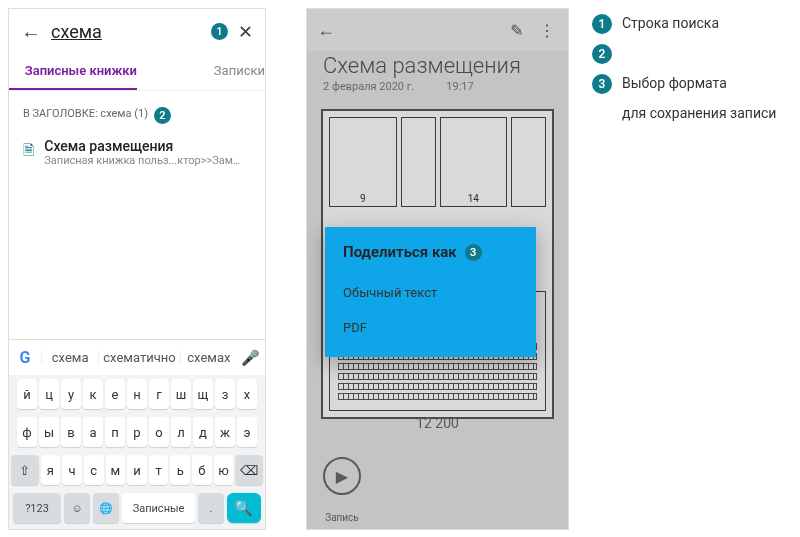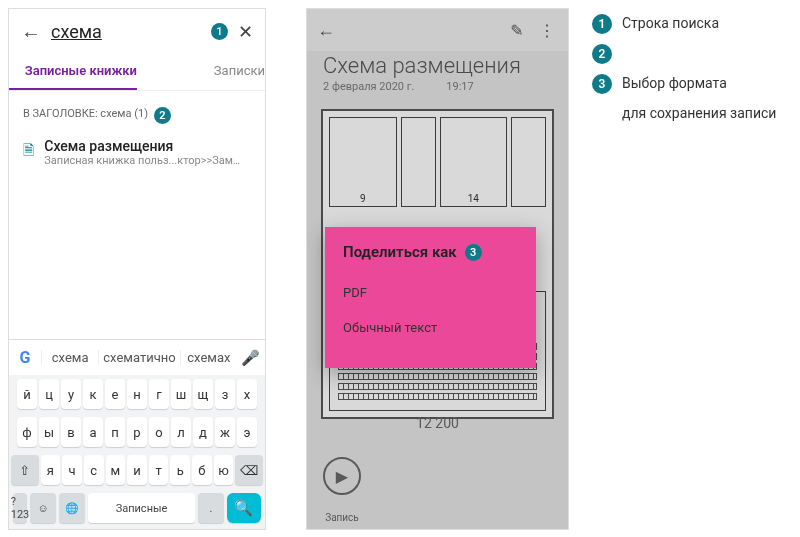--- a/index.html
+++ b/index.html
@@ -52,21 +52,21 @@
   .floorplan { margin: 6px 14px; border: 2px solid #555; height: 310px; background: #f7f7f7; position: relative; }
   .fp-top { position: absolute; top: 6px; left: 6px; right: 6px; height: 90px; display: flex; gap: 4px; }
   .fp-room { border: 1.5px solid #444; flex: 1; position: relative; }
   .fp-room .num { position: absolute; bottom: 2px; left: 50%; transform: translateX(-50%); font-size: 10px; color: #333; }
   .fp-bottom { position: absolute; bottom: 6px; left: 6px; right: 6px; height: 120px; border: 1.5px solid #444; }
   .fp-rows { position: absolute; bottom: 10px; left: 8px; right: 8px; }
   .fp-seatrow { height: 7px; border: 1px solid #555; margin-top: 3px; background: repeating-linear-gradient(90deg, transparent, transparent 4px, #555 4px, #555 5px); }
   .fp-dim { position: absolute; bottom: -14px; left: 50%; transform: translateX(-50%); font-size: 14px; color: #666; }
 
   .overlay { position: absolute; top: 0; left: 0; right: 0; bottom: 0; background: rgba(0,0,0,0.12); }
-  .share-dialog { position: absolute; top: 218px; left: 18px; right: 32px; background: #ec4899; box-shadow: 0 6px 20px rgba(0,0,0,0.3); padding: 16px 18px 23px; }
+  .share-dialog { position: absolute; top: 218px; left: 18px; right: 32px; background: #0ea5e9; box-shadow: 0 6px 20px rgba(0,0,0,0.3); padding: 16px 18px 12px; }
   .share-dialog .dlg-title { font-size: 15px; font-weight: 600; color: #222; display: flex; align-items: center; gap: 8px; margin-bottom: 14px; }
   .share-dialog .opt { font-size: 13px; color: #333; padding: 10px 0; }
 
   .rec-area { position: absolute; bottom: 6px; left: 16px; display: flex; flex-direction: column; align-items: center; gap: 2px; }
   .rec-btn { width: 38px; height: 38px; border: 2px solid #666; border-radius: 50%; display: flex; align-items: center; justify-content: center; color: #666; font-size: 16px; }
   .rec-label { font-size: 10px; color: #666; margin-top: 15px; }
 
   
   .legend { position: absolute; left: 592px; top: 14px; font-size: 14px; color: #333; }
   .legend .row { display: flex; align-items: flex-start; gap: 10px; margin-bottom: 10px; line-height: 1.35; }
@@ -146,21 +146,21 @@
         <span class="key">с</span>
         <span class="key">м</span>
         <span class="key">и</span>
         <span class="key">т</span>
         <span class="key">ь</span>
         <span class="key">б</span>
         <span class="key">ю</span>
       <span class="key wide">⌫</span>
     </div>
     <div class="bottom-row">
-      <div class="fnkey" style="width:14px">?123</div>
+      <div class="fnkey" style="width:48px">?123</div>
       <div class="fnkey" style="width:26px">☺</div>
       <div class="fnkey" style="width:26px">🌐</div>
       <div class="fnkey space" style="flex:1;background:#fff">Записные</div>
       <div class="fnkey" style="width:26px">.</div>
       <div class="key search">🔍</div>
     </div>
   </div>
 </div>
 
 <div class="phone phone2">
@@ -205,22 +205,22 @@
     <div class="rec-btn">▶</div>
     <div class="rec-label">Запись</div>
   </div>
 
   <div class="overlay"></div>
   <div class="share-dialog">
     <div class="dlg-title">
       <span>Поделиться как</span>
       <span class="badge sm">3</span>
     </div>
+    <div class="opt">Обычный текст</div>
     <div class="opt">PDF</div>
-    <div class="opt">Обычный текст</div>
   </div>
 </div>
 
 <div class="legend">
   <div class="row">
     <span class="badge">1</span>
     <span>Строка поиска</span>
   </div>
   <div class="row">
     <span class="badge">2</span>

